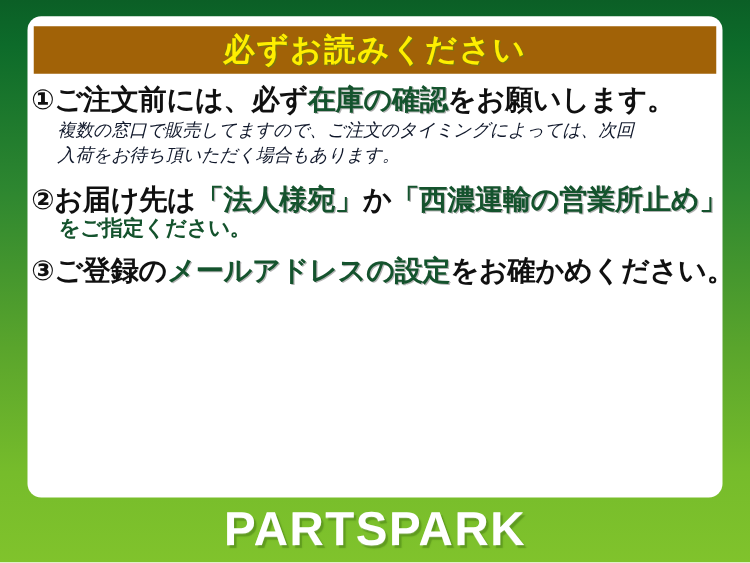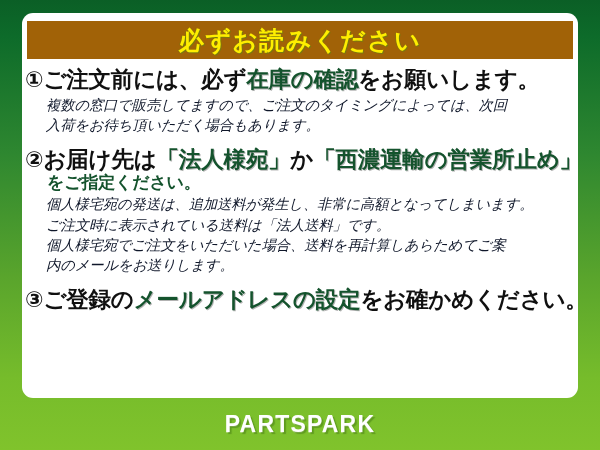--- a/index.html
+++ b/index.html
@@ -129,21 +129,21 @@
     position: absolute;
     left: 0;
     top: 398px;
     width: 600px;
     height: 52px;
     display: flex;
     align-items: center;
     justify-content: center;
   }
   #brand {
-    font-size: 23px;
+    font-size: 38px;
     font-weight: bold;
     color: #ffffff;
     letter-spacing: 1.2px;
     line-height: 1;
     text-shadow:
        2px 2px 1px rgba(60,110,15,.45),
        0 1px 0 rgba(255,255,255,.35);
     text-align: center;
   }
 </style>
@@ -162,26 +162,20 @@
       <div class="notice-item" id="item-1">
           <span class="notice-heading"><span class="marker">①</span><span>ご注文前には、必ず</span><span class="hl">在庫の確認</span><span>をお願いします。</span></span>
           <span class="notice-body">
             <span class="bline">複数の窓口で販売してますので、ご注文のタイミングによっては、次回</span>
             <span class="bline">入荷をお待ち頂いただく場合もあります。</span>
           </span>
         </div>
       <div class="notice-item" id="item-2">
           <span class="notice-heading"><span class="marker">②</span><span>お届け先は</span><span class="hl">「法人様宛」</span><span>か</span><span class="hl">「西濃運輸の営業所止め」</span></span>
           <span class="notice-heading-cont">をご指定ください。</span>
-          <span class="notice-body">
-            <span class="bline">個人様宅宛の発送は、追加送料が発生し、非常に高額となってしまいます。</span>
-            <span class="bline">ご注文時に表示されている送料は「法人送料」です。</span>
-            <span class="bline">個人様宅宛でご注文をいただいた場合、送料を再計算しあらためてご案</span>
-            <span class="bline">内のメールをお送りします。</span>
-          </span>
         </div>
       <div class="notice-item" id="item-3">
           <span class="notice-heading"><span class="marker">③</span><span>ご登録の</span><span class="hl">メールアドレスの設定</span><span>をお確かめください。</span></span>
         </div>
     </div>
 
   </div>
 
   <div id="footer">
     <span id="brand">PARTSPARK</span>

